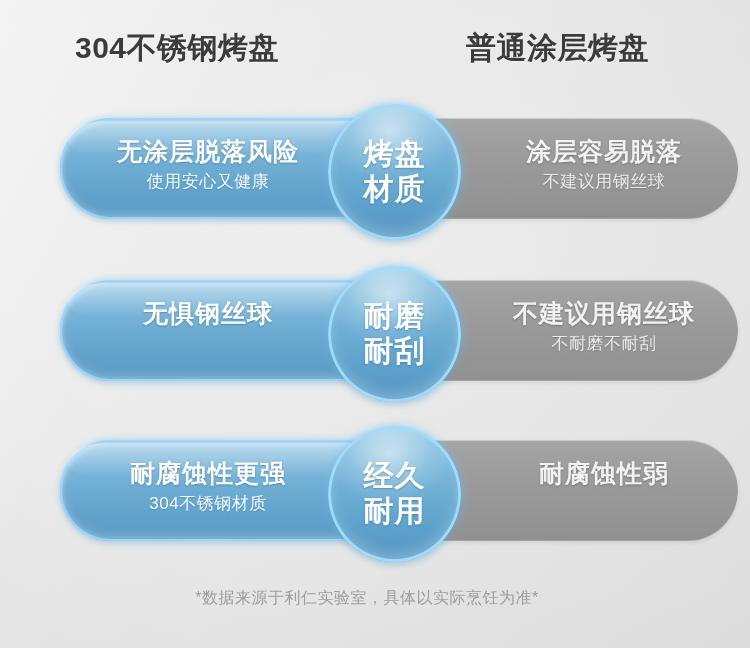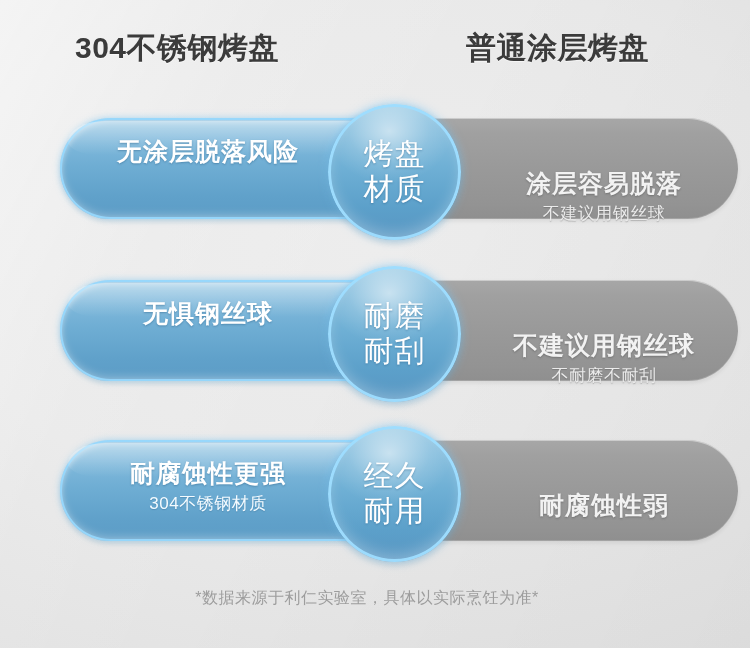--- a/index.html
+++ b/index.html
@@ -124,36 +124,36 @@
       inset 0 -7px 14px rgba(255,255,255,0.28),
       0 0 10px rgba(125,200,245,0.70),
       0 3px 6px rgba(0,0,0,0.10);
     display: flex;
     flex-direction: column;
     align-items: center;
     justify-content: center;
   }
   .badge-line {
     font-size: 30px;
-    font-weight: normal;
+    font-weight: bold;
     color: #ffffff;
     line-height: 1.16;
     letter-spacing: 1px;
     white-space: nowrap;
     text-shadow: 0 1px 2px rgba(40,95,135,0.45);
   }
 
   
   .pill-text {
     position: absolute;
     text-align: center;
     width: 260px;
   }
   .pill-text.blue-text { left: 62px;  top: 38px; }
-  .pill-text.gray-text { left: 458px; top: 38px; margin-top: 32px; }
+  .pill-text.gray-text { left: 458px; top: 38px; }
 
   .t-main {
     font-size: 25px;
     font-weight: bold;
     color: #ffffff;
     letter-spacing: 1px;
     white-space: nowrap;
     line-height: 1.1;
   }
   .blue-text .t-main { text-shadow: 0 1px 2px rgba(42,96,136,0.48); }
@@ -193,20 +193,21 @@
     <div class="col-title left">304不锈钢烤盘</div>
     <div class="col-title right">普通涂层烤盘</div>
   </div>
 
   <div class="row r1">
     <div class="pill-gray"></div>
     <div class="pill-blue"></div>
 
     <div class="pill-text blue-text">
       <div class="t-main">无涂层脱落风险</div>
+      <div class="t-sub">使用安心又健康</div>
     </div>
 
     <div class="pill-text gray-text">
       <div class="t-main">涂层容易脱落</div>
       <div class="t-sub">不建议用钢丝球</div>
     </div>
 
     <div class="badge">
       <div class="badge-line">烤盘</div>
       <div class="badge-line">材质</div>

